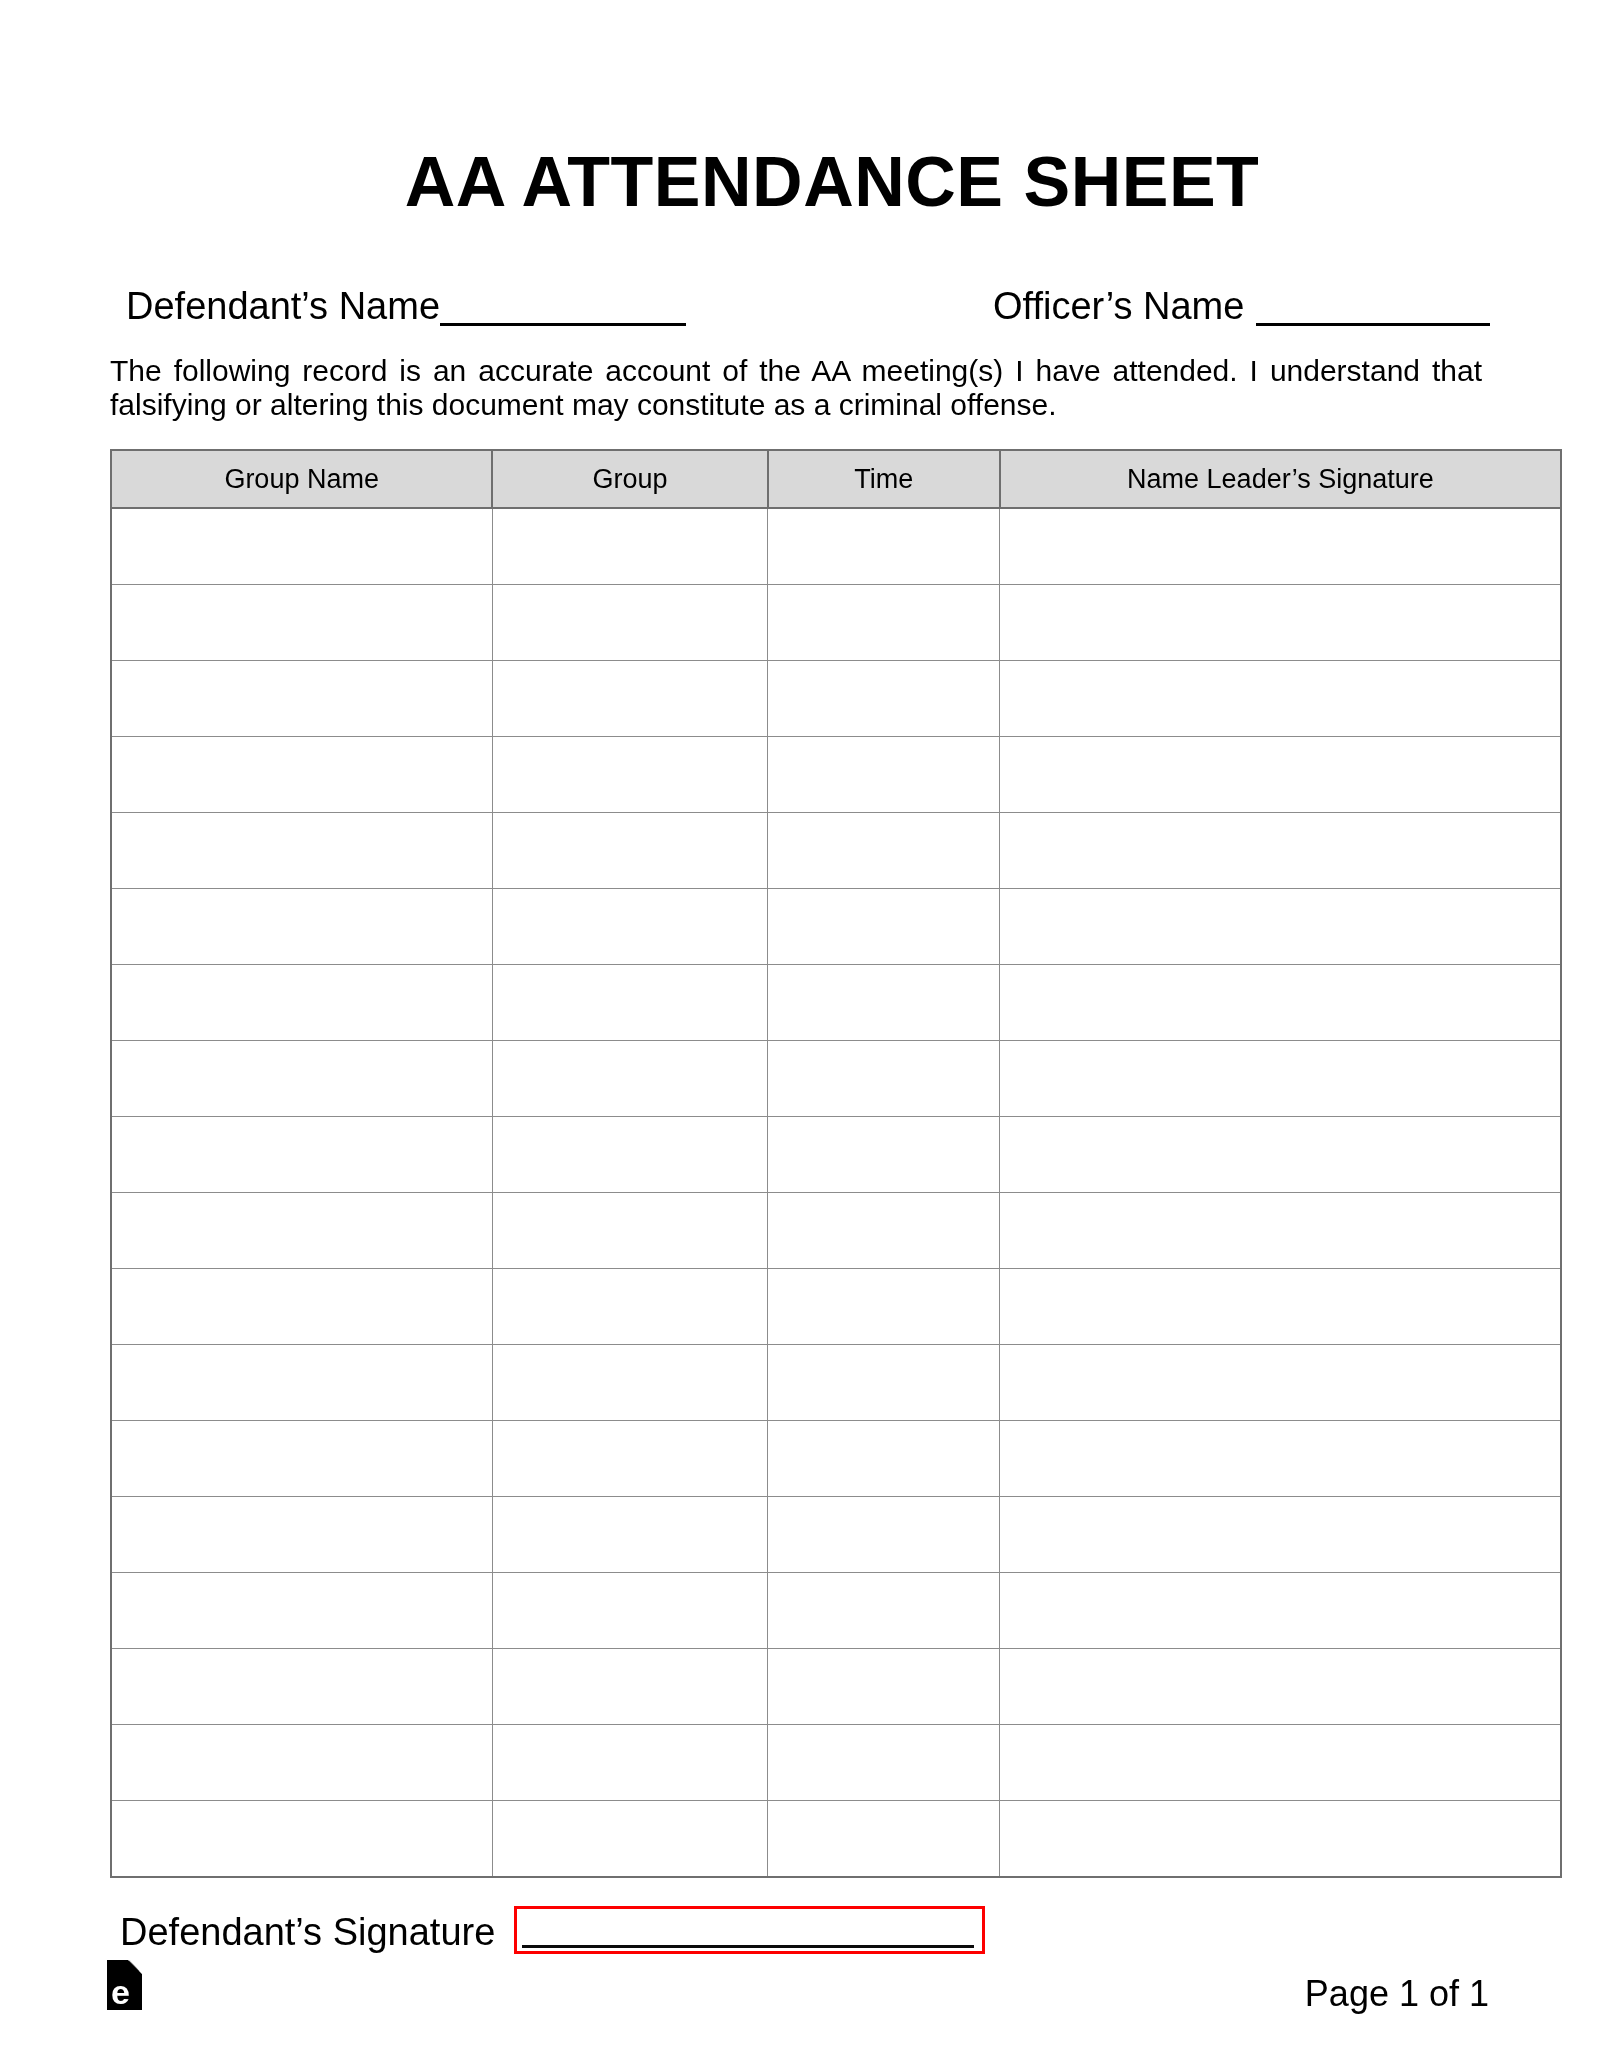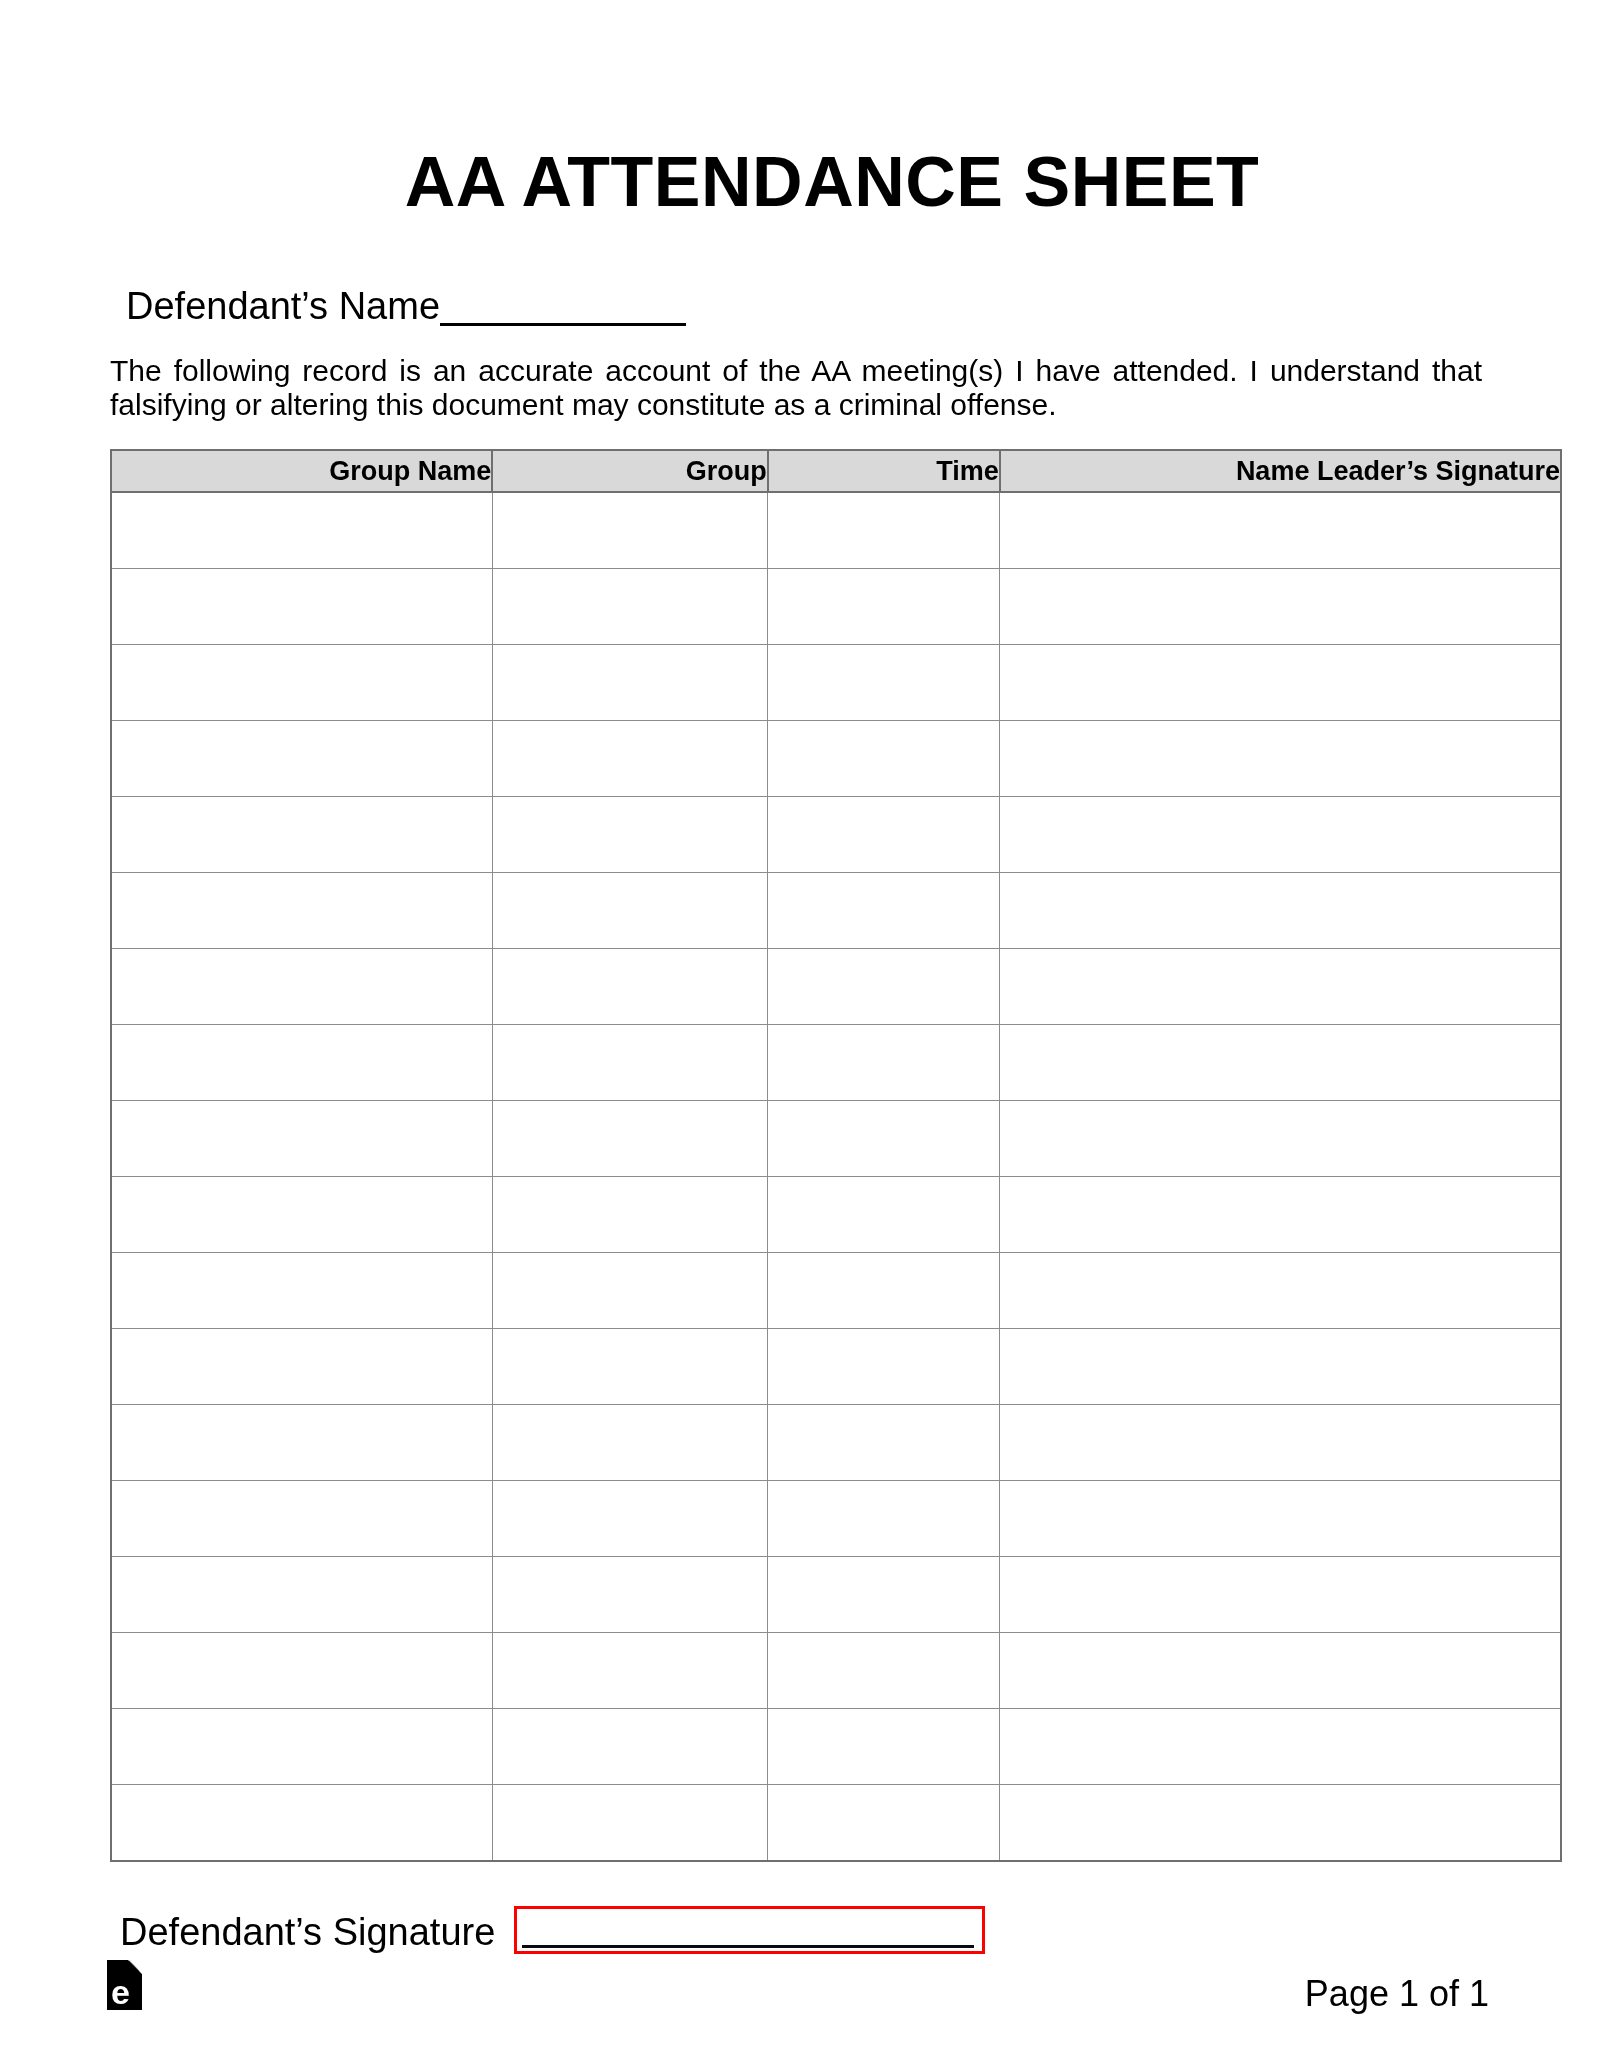--- a/index.html
+++ b/index.html
@@ -61,26 +61,26 @@
     table-layout: fixed;
     border: 2.5px solid #6f6f6f;
   }
   table.att-table col.c1 { width: 26.3%; }
   table.att-table col.c2 { width: 19.0%; }
   table.att-table col.c3 { width: 16.0%; }
   table.att-table col.c4 { width: 38.7%; }
   table.att-table th {
     background: #d9d9d9;
     font-size: 27px;
-    font-weight: bold;
+    font-weight: normal;
     height: 40px;
-    text-align: right;
+    text-align: center;
     vertical-align: middle;
     border: 2px solid #6f6f6f;
-    padding: 0;
+    padding: 8px;
   }
   table.att-table td {
     height: 75px;
     border: 1.5px solid #8c8c8c;
     padding: 0 10px;
     font-size: 27px;
     background: #ffffff;
   }
   .signature-label {
     position: absolute;
@@ -155,20 +155,23 @@
 <body>
 
 <div class="page">
 
   <div class="doc-title">AA ATTENDANCE SHEET</div>
 
   <div class="name-label defendant">
     <span>Defendant’s Name</span><span class="blank-line defendant-line"></span>
   </div>
 
+  <div class="name-label officer">
+    <span>Officer’s Name</span><span class="blank-line officer-line"></span>
+  </div>
 
   <div class="intro-paragraph">The following record is an accurate account of the AA meeting(s) I have attended. I understand that falsifying or altering this document may constitute as a criminal offense.</div>
 
   <table class="att-table">
     <colgroup>
       <col class="c1">
         <col class="c2">
         <col class="c3">
         <col class="c4">
     </colgroup>

